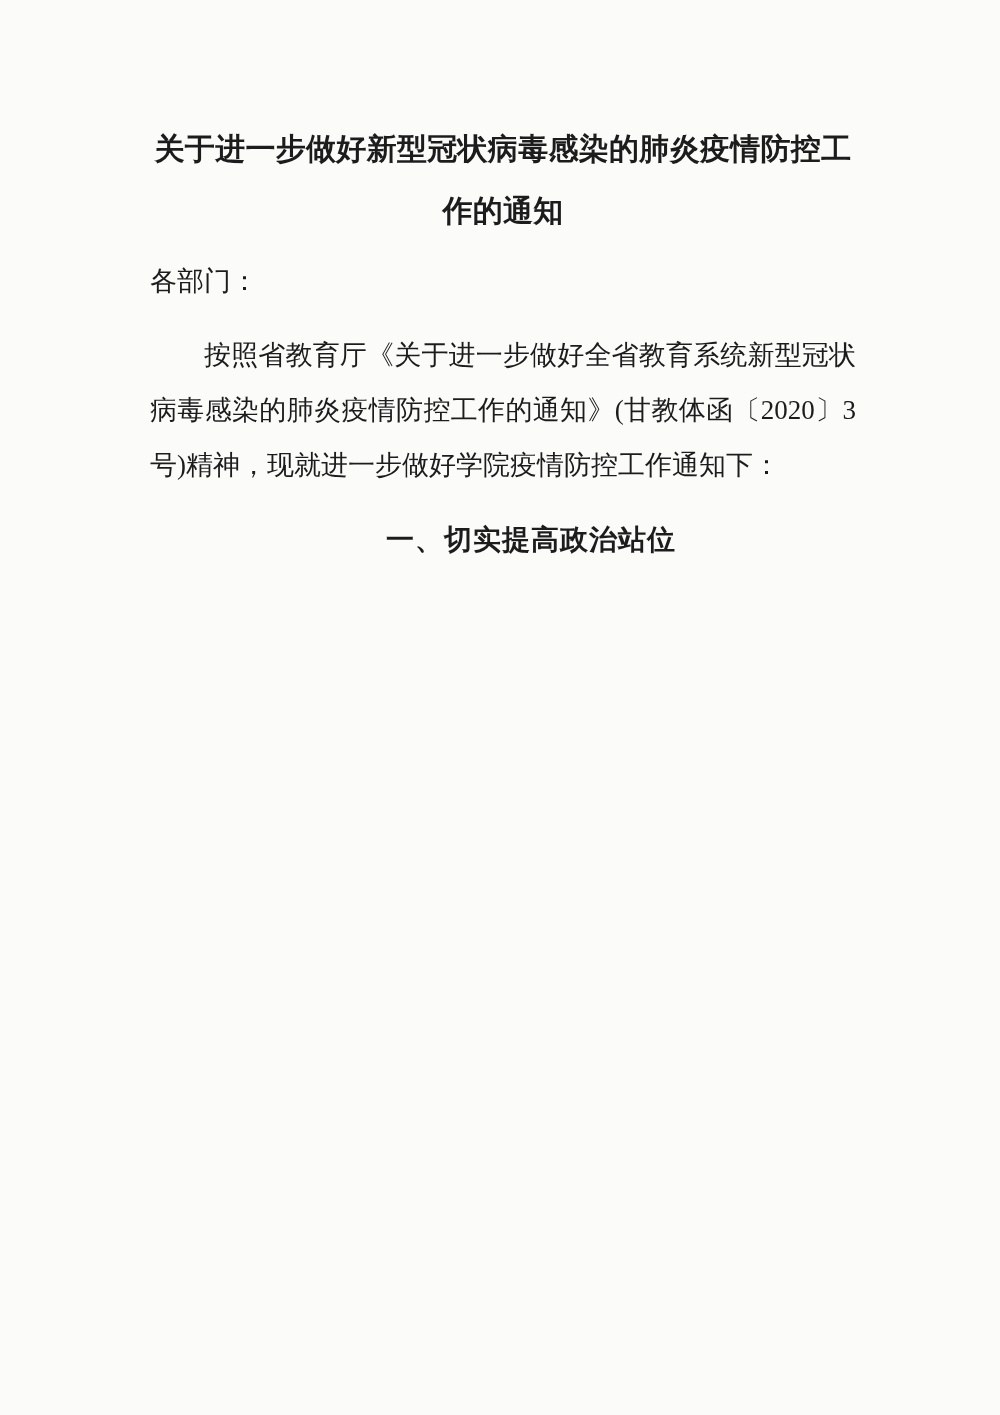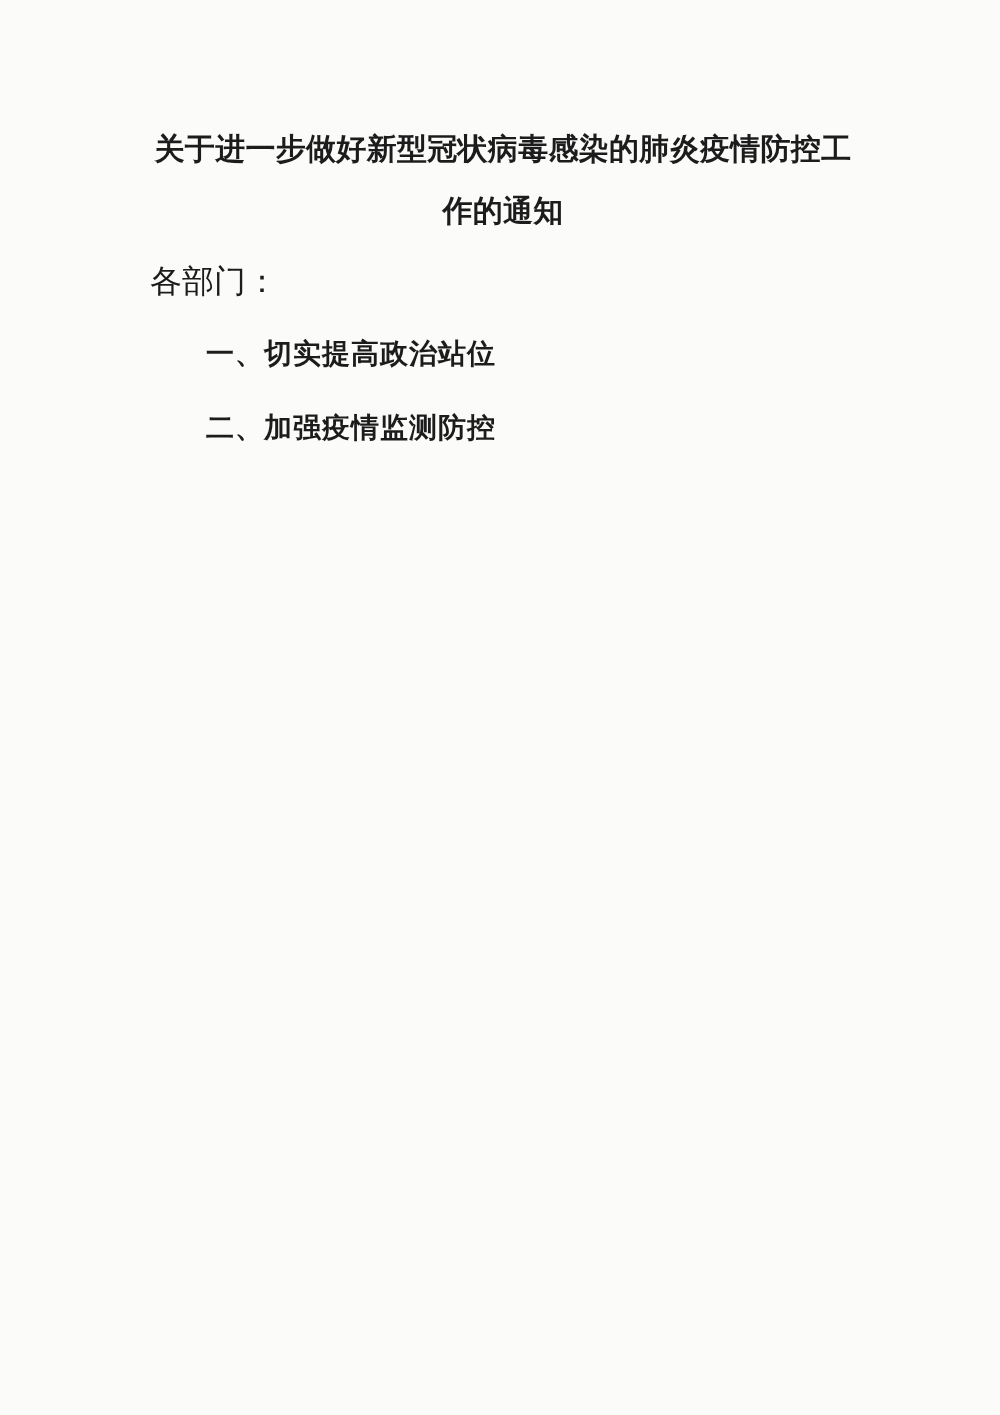--- a/index.html
+++ b/index.html
@@ -20,48 +20,49 @@
   }
   .doc-title {
     font-size: 30px;
     line-height: 62px;
     font-weight: 700;
     text-align: center;
     margin: 0 0 12px 0;
     letter-spacing: 0.3px;
   }
   .salutation {
-    font-size: 32px;
+    font-size: 27px;
     line-height: 55px;
     margin: 0 0 19px 0;
   }
   .body-para {
     font-size: 27px;
     line-height: 55px;
     margin: 0 0 19px 0;
     text-indent: 2em;
     text-align: justify;
   }
   .section-heading {
     font-size: 28px;
     line-height: 55px;
     font-weight: 700;
     margin: 0 0 19px 0;
     text-indent: 2em;
-    font-family: Liberation Mono, monospace;
+    font-family: Liberation Serif, serif;
     letter-spacing: 1px;
+    text-align: center;
   }
 </style>
 </head>
 <body>
 
 <div class="page">
   <h1 class="doc-title">关于进一步做好新型冠状病毒感染的肺炎疫情防控工作的通知</h1>
 
   <p class="salutation">各部门：</p>
 
+  <p class="body-para">按照省教育厅《关于进一步做好全省教育系统新型冠状病毒感染的肺炎疫情防控工作的通知》(甘教体函〔2020〕3号)精神，现就进一步做好学院疫情防控工作通知下：</p>
 
   <h2 class="section-heading">一、切实提高政治站位</h2>
 
 
-  <h2 class="section-heading">二、加强疫情监测防控</h2>
 
 </div>
 
 </body></html>

